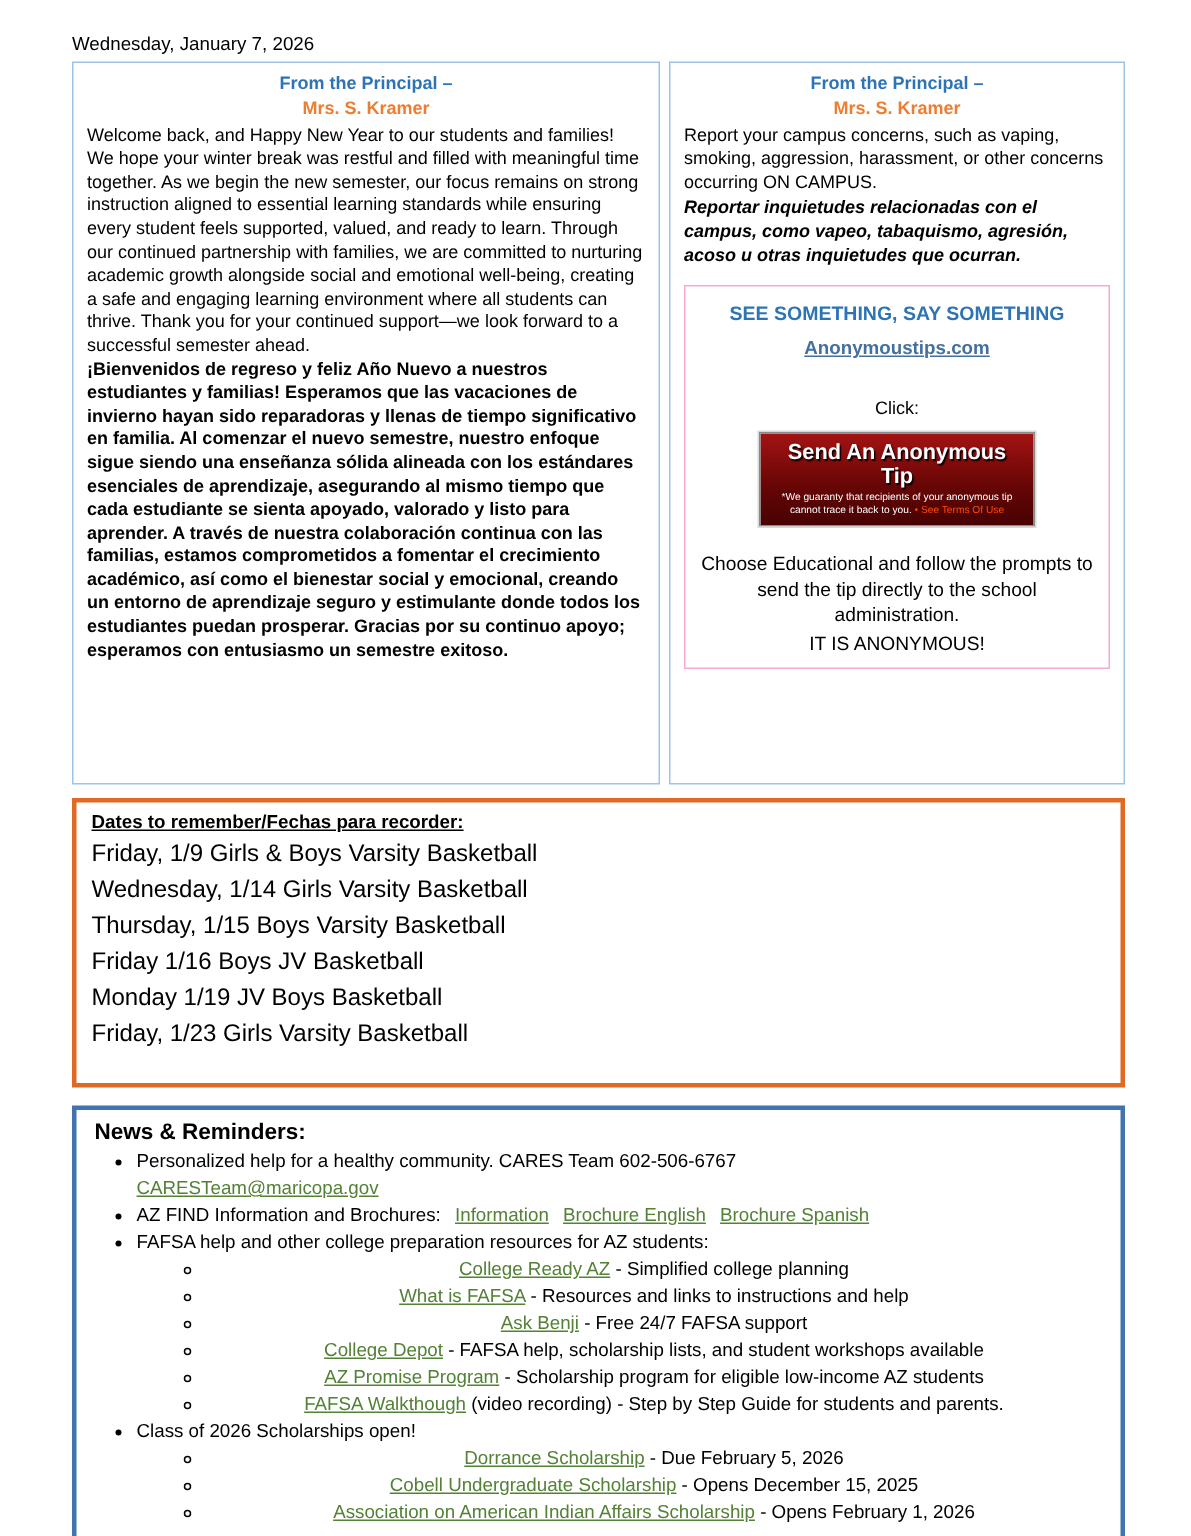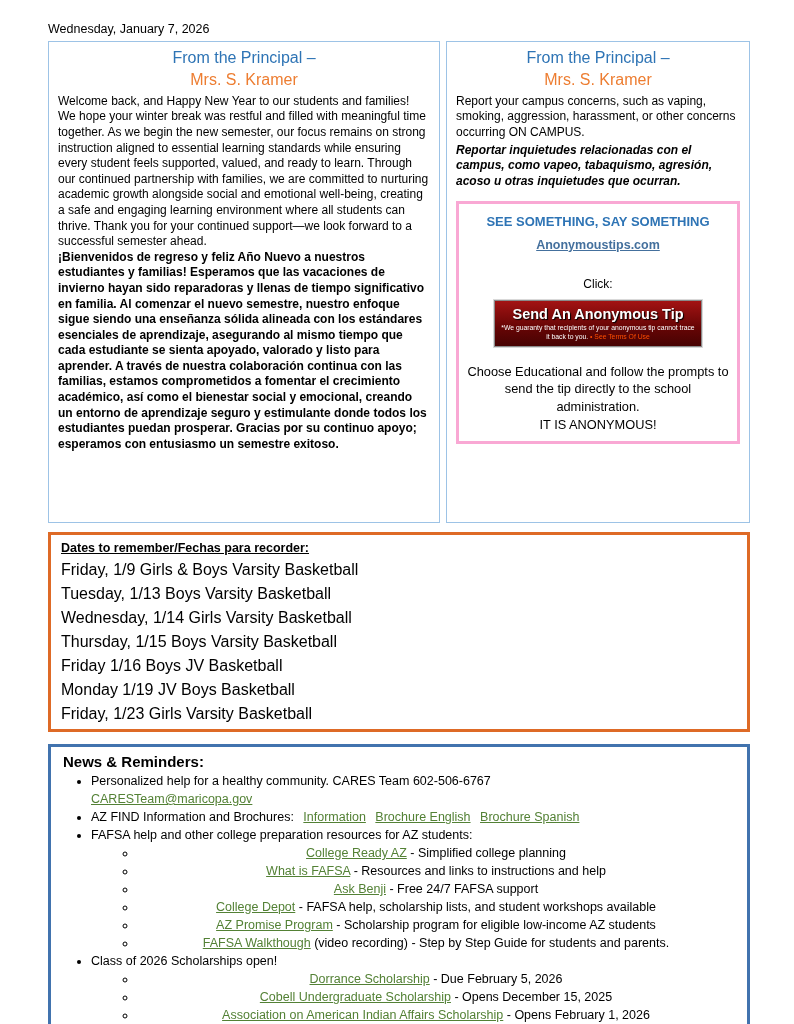--- a/index.html
+++ b/index.html
@@ -5,41 +5,41 @@
   html,body{margin:0;padding:0;background:#fff;}
   body{width:794px;height:1024px;overflow:hidden;font-family:"Liberation Sans",sans-serif;color:#000;}
   .page{box-sizing:border-box;width:794px;height:1024px;padding:22px 44px 16px 48px;}
   .date{font-size:12.5px;margin-bottom:5px;}
 
   
   .columns{display:flex;gap:6px;align-items:stretch;height:482px;}
   .pbox{border:1px solid var(--box-border-blue,#9DC3E6);box-sizing:border-box;padding:5px 9px 8px;overflow:hidden;}
   .pbox.left{width:392px;}
   .pbox.right{width:304px;}
-  .phead{text-align:center;font-weight:normal;font-size:16px;line-height:1.4;margin-bottom:2px;}
+  .phead{text-align:center;font-weight:bold;font-size:12px;line-height:1.4;margin-bottom:2px;}
   .phead .l1{color:var(--heading-blue,#2E74B5);display:block;}
   .phead .l2{color:var(--heading-orange,#ED7D31);display:block;}
   .pbox p{margin:0;font-size:12px;line-height:1.3;}
   p.es{font-weight:bold;}
   .pbox.right p.es{font-style:italic;margin-top:2px;}
 
   
-  .tipbox{border:3px solid #f9a8d4;margin-top:12px;padding:10px 6px 8px;text-align:center;}
+  .tipbox{border:1px solid #f9a8d4;margin-top:12px;padding:10px 6px 8px;text-align:center;}
   .tip-head{color:var(--heading-blue,#2E74B5);font-weight:bold;font-size:13px;}
   .tip-link{display:inline-block;margin-top:9px;color:var(--tip-link-blue,#44709D);font-weight:bold;font-size:12.5px;text-decoration:underline;cursor:pointer;}
   .click{font-weight:normal;font-size:12px;margin-top:24px;}
-  .tipbtn{width:208px;margin:9px auto 2px;border:1px solid #8a8a8a;outline:1px solid #d9d9d9;background:linear-gradient(#a31313,var(--tip-button-red,#650505) 60%,#470202);padding:5px 6px 4px;box-sizing:border-box;cursor:pointer;}
+  .tipbtn{width:184px;margin:9px auto 2px;border:1px solid #8a8a8a;outline:1px solid #d9d9d9;background:linear-gradient(#a31313,var(--tip-button-red,#650505) 60%,#470202);padding:5px 6px 4px;box-sizing:border-box;cursor:pointer;}
   .tipbtn-title{color:#fff;font-weight:bold;font-size:14.5px;text-shadow:1px 1px 1px #000;}
   .tipbtn-sub{color:#fff;font-size:6.8px;margin-top:2px;line-height:1.3;}
   .tipbtn-terms{color:#ff4d00;}
   .tipbox p.tip-instructions{font-size:12.8px;line-height:1.35;margin-top:16px;}
   .tipbox p.tip-anon{font-size:12.8px;margin-top:2px;}
 
   
-  .datesbox{border:3px solid var(--dates-border-orange,#DE6A26);margin-top:9px;padding:6px 10px 3px;box-sizing:border-box;}
+  .datesbox{border:3px solid var(--dates-border-orange,#DE6A26);margin-top:9px;padding:6px 10px 20px;box-sizing:border-box;}
   .dates-title{font-weight:bold;text-decoration:underline;font-size:12.5px;margin-bottom:3px;}
   .dates-item{font-size:16px;line-height:1.5;}
 
   
   .newsbox{border:3px solid var(--news-border-blue,#4173AE);margin-top:12px;padding:6px 12px 11px;box-sizing:border-box;}
   .news-title{font-weight:bold;font-size:15px;margin-bottom:1px;}
   .newsbox ul{margin:2px 0 0;padding-left:28px;font-size:12.5px;line-height:1.44;list-style-type:disc;}
   .newsbox ul.sub{list-style-type:circle;padding-left:46px;margin:0;text-align:center;}
   a.link{color:var(--link-green,#538135);text-decoration:underline;cursor:pointer;}
   a.link.gap{margin-left:6px;text-align:center;}
@@ -81,21 +81,20 @@
         <p class="tip-instructions">Choose Educational and follow the prompts to send the tip directly to the school administration.</p>
         <p class="tip-anon">IT IS ANONYMOUS!</p>
       </div>
     </section>
 
   </div>
 
   <section class="datesbox">
     <div class="dates-title">Dates to remember/Fechas para recorder:</div>
     <div class="dates-item">Friday, 1/9 Girls &amp; Boys Varsity Basketball</div>
-    <div class="dates-item">Tuesday, 1/13 Boys Varsity Basketball</div>
     <div class="dates-item">Wednesday, 1/14 Girls Varsity Basketball</div>
     <div class="dates-item">Thursday, 1/15 Boys Varsity Basketball</div>
     <div class="dates-item">Friday 1/16 Boys JV Basketball</div>
     <div class="dates-item">Monday 1/19 JV Boys Basketball</div>
     <div class="dates-item">Friday, 1/23 Girls Varsity Basketball</div>
   </section>
 
   <section class="newsbox">
     <div class="news-title">News &amp; Reminders:</div>
     <ul>

